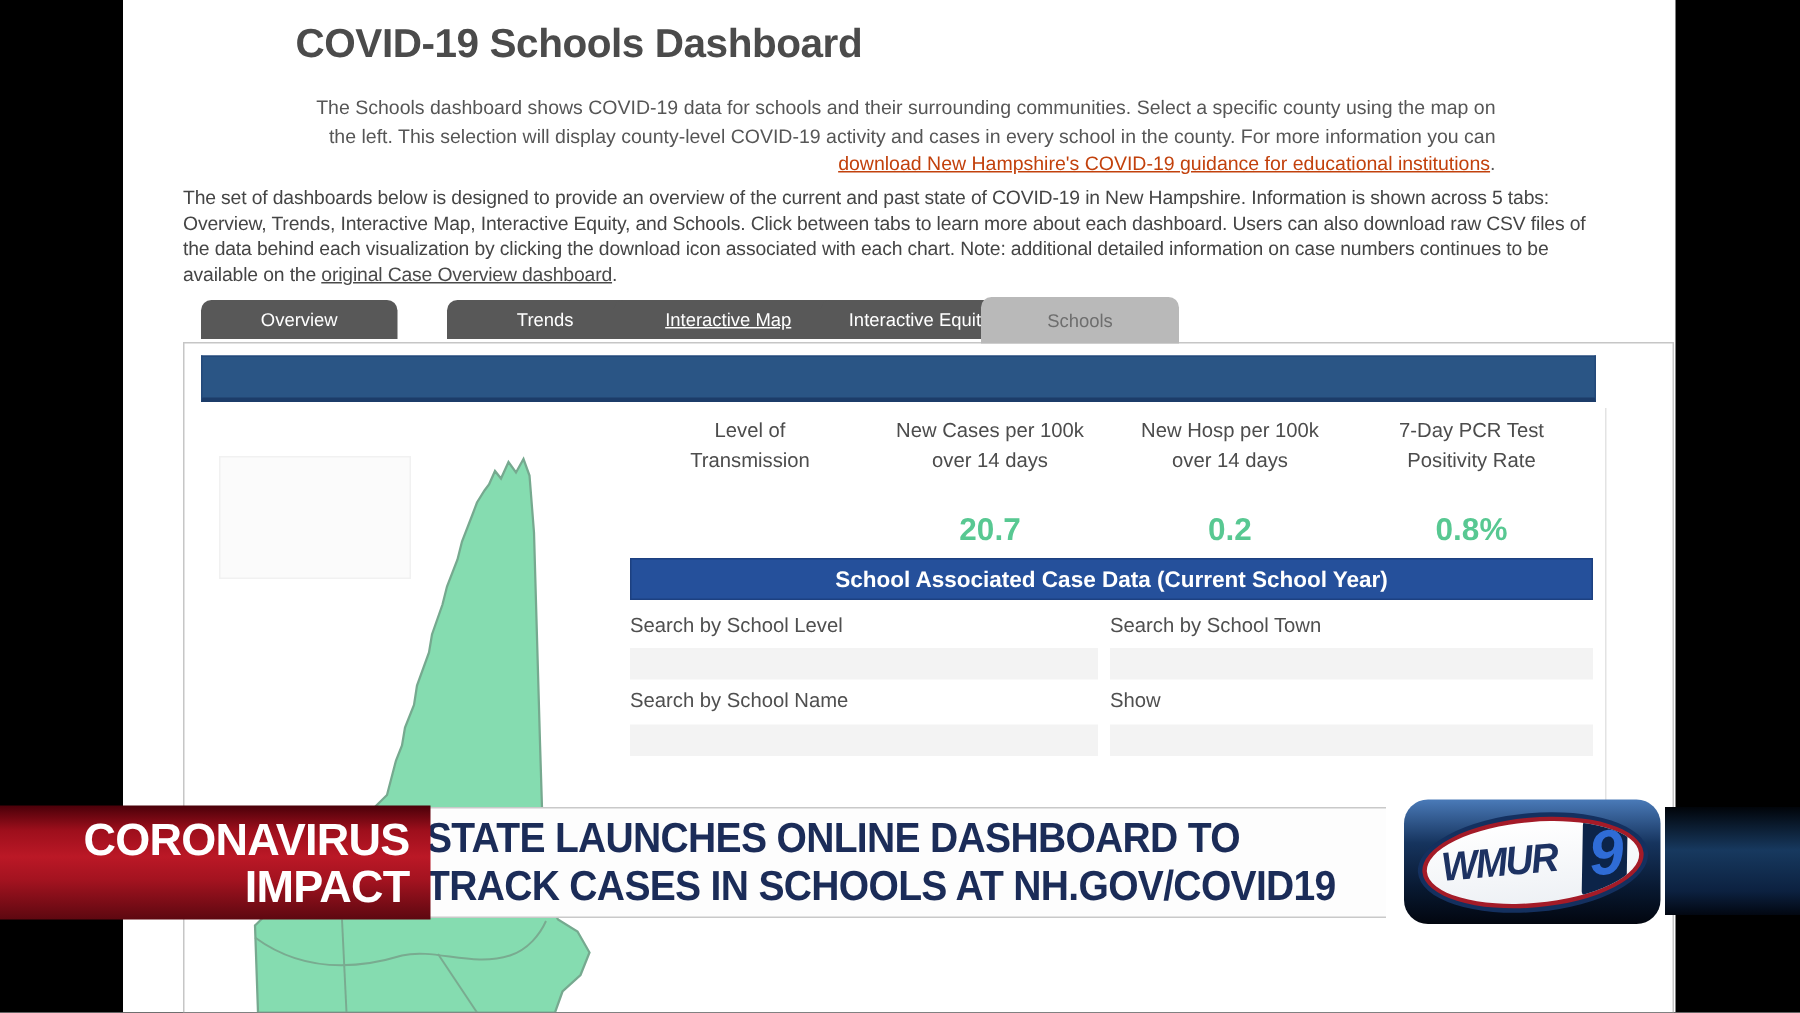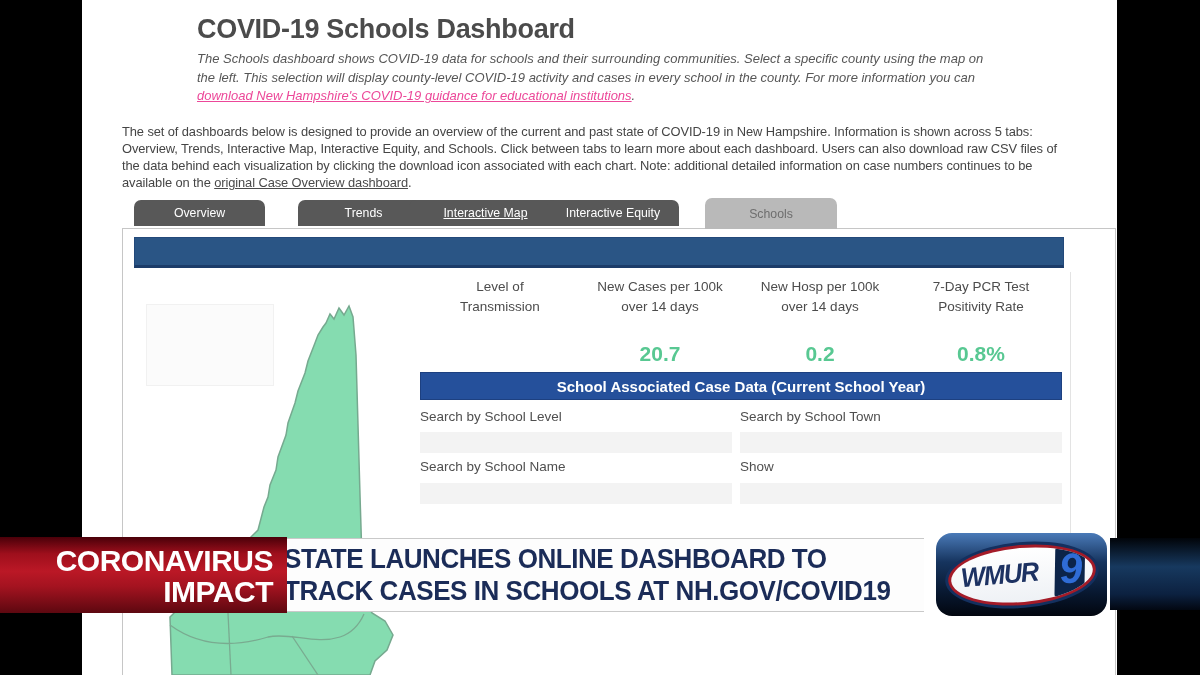--- a/index.html
+++ b/index.html
@@ -4,23 +4,23 @@
 <style>
   html,body{margin:0;padding:0;background:#000;}
   #screen{position:relative;width:1200px;height:675px;overflow:hidden;background:#fff;
           font-family:"Liberation Sans", sans-serif;}
   .abs{position:absolute;}
   
   .bar-left{left:0;top:0;width:82px;height:675px;background:#000;z-index:5;}
   .bar-right{left:1117px;top:0;width:83px;height:675px;background:#000;z-index:5;}
   
   .page-title{left:197px;top:14px;font-size:27px;font-weight:600;color:#4b4b4b;letter-spacing:-0.3px;z-index:10;}
-  .intro{left:197px;top:50px;width:800px;font-style:italic;font-size:13px;color:#565656;line-height:18.5px;z-index:10;}
+  .intro{left:197px;top:63px;width:800px;font-size:13px;color:#565656;line-height:18.5px;z-index:10;text-align:right;}
   .intro .ln{display:block;white-space:nowrap;}
-  .intro a{color:#ec4899;text-decoration:underline;}
+  .intro a{color:#c2410c;text-decoration:underline;}
   .body-par{left:122px;top:123px;width:960px;font-size:12.9px;color:#454545;line-height:17px;z-index:10;letter-spacing:-0.1px;}
   .body-par .ln{display:block;white-space:nowrap;}
   .body-par a{color:#4a4a4a;text-decoration:underline;}
   
   .tab{top:200px;height:26px;border-radius:7px 7px 0 0;background:#585858;color:#fff;
        font-size:12.3px;display:flex;align-items:center;justify-content:center;z-index:12;cursor:pointer;}
   .tab.active{top:198px;height:31px;background:#b9b9b9;color:#6e6e6e;}
   
   .panel{left:122px;top:228px;width:994px;height:447px;background:#fff;border:1px solid #c6c6c6;border-bottom:none;box-sizing:border-box;z-index:8;}
   .county-bar{left:134px;top:237px;width:928px;height:27px;background:#2a5585;border:1px solid #23497a;border-bottom:3px solid #1c3c69;z-index:11;}
@@ -79,21 +79,21 @@
     <span class="ln">The set of dashboards below is designed to provide an overview of the current and past state of COVID-19 in New Hampshire. Information is shown across 5 tabs:</span>
     <span class="ln">Overview, Trends, Interactive Map, Interactive Equity, and Schools. Click between tabs to learn more about each dashboard. Users can also download raw CSV files of</span>
     <span class="ln">the data behind each visualization by clicking the download icon associated with each chart. Note: additional detailed information on case numbers continues to be</span>
     <span class="ln"><span>available on the </span><a href="#">original Case Overview dashboard</a><span>.</span></span>
   </div>
 
   <div class="abs tab" style="left:134px;width:131px;">Overview</div>
   <div class="abs tab" style="left:272px;width:131px;margin-left:26px;">Trends</div>
   <div class="abs tab" style="left:409px;width:153px;text-decoration:underline;">Interactive Map</div>
   <div class="abs tab" style="left:547px;width:132px;">Interactive Equity</div>
-  <div class="abs tab active" style="left:705px;width:132px;">Schools</div>
+  <div class="abs tab active" style="left:654px;width:132px;">Schools</div>
 
   <div class="abs panel"></div>
   <div class="abs county-bar"></div>
   <div class="abs legend-ghost"></div>
 
   <svg id="map" class="abs" width="300" height="380" viewBox="0 0 300 380">
     <path d="M186,28 L190,19 L194,24 L199,13 L204,20 L209,11 L213,22
              L216,60 L218,130 L220,200 L222,265 L225,305 L232,318 L245,326 L253,340
              L247,355 L235,366 L230,380 L32,380 L30,322 L118,235 L124,212 L128,202
              L130,190 L136,175 L138,162 L146,140 L148,128 L155,108 L158,96 L165,78

